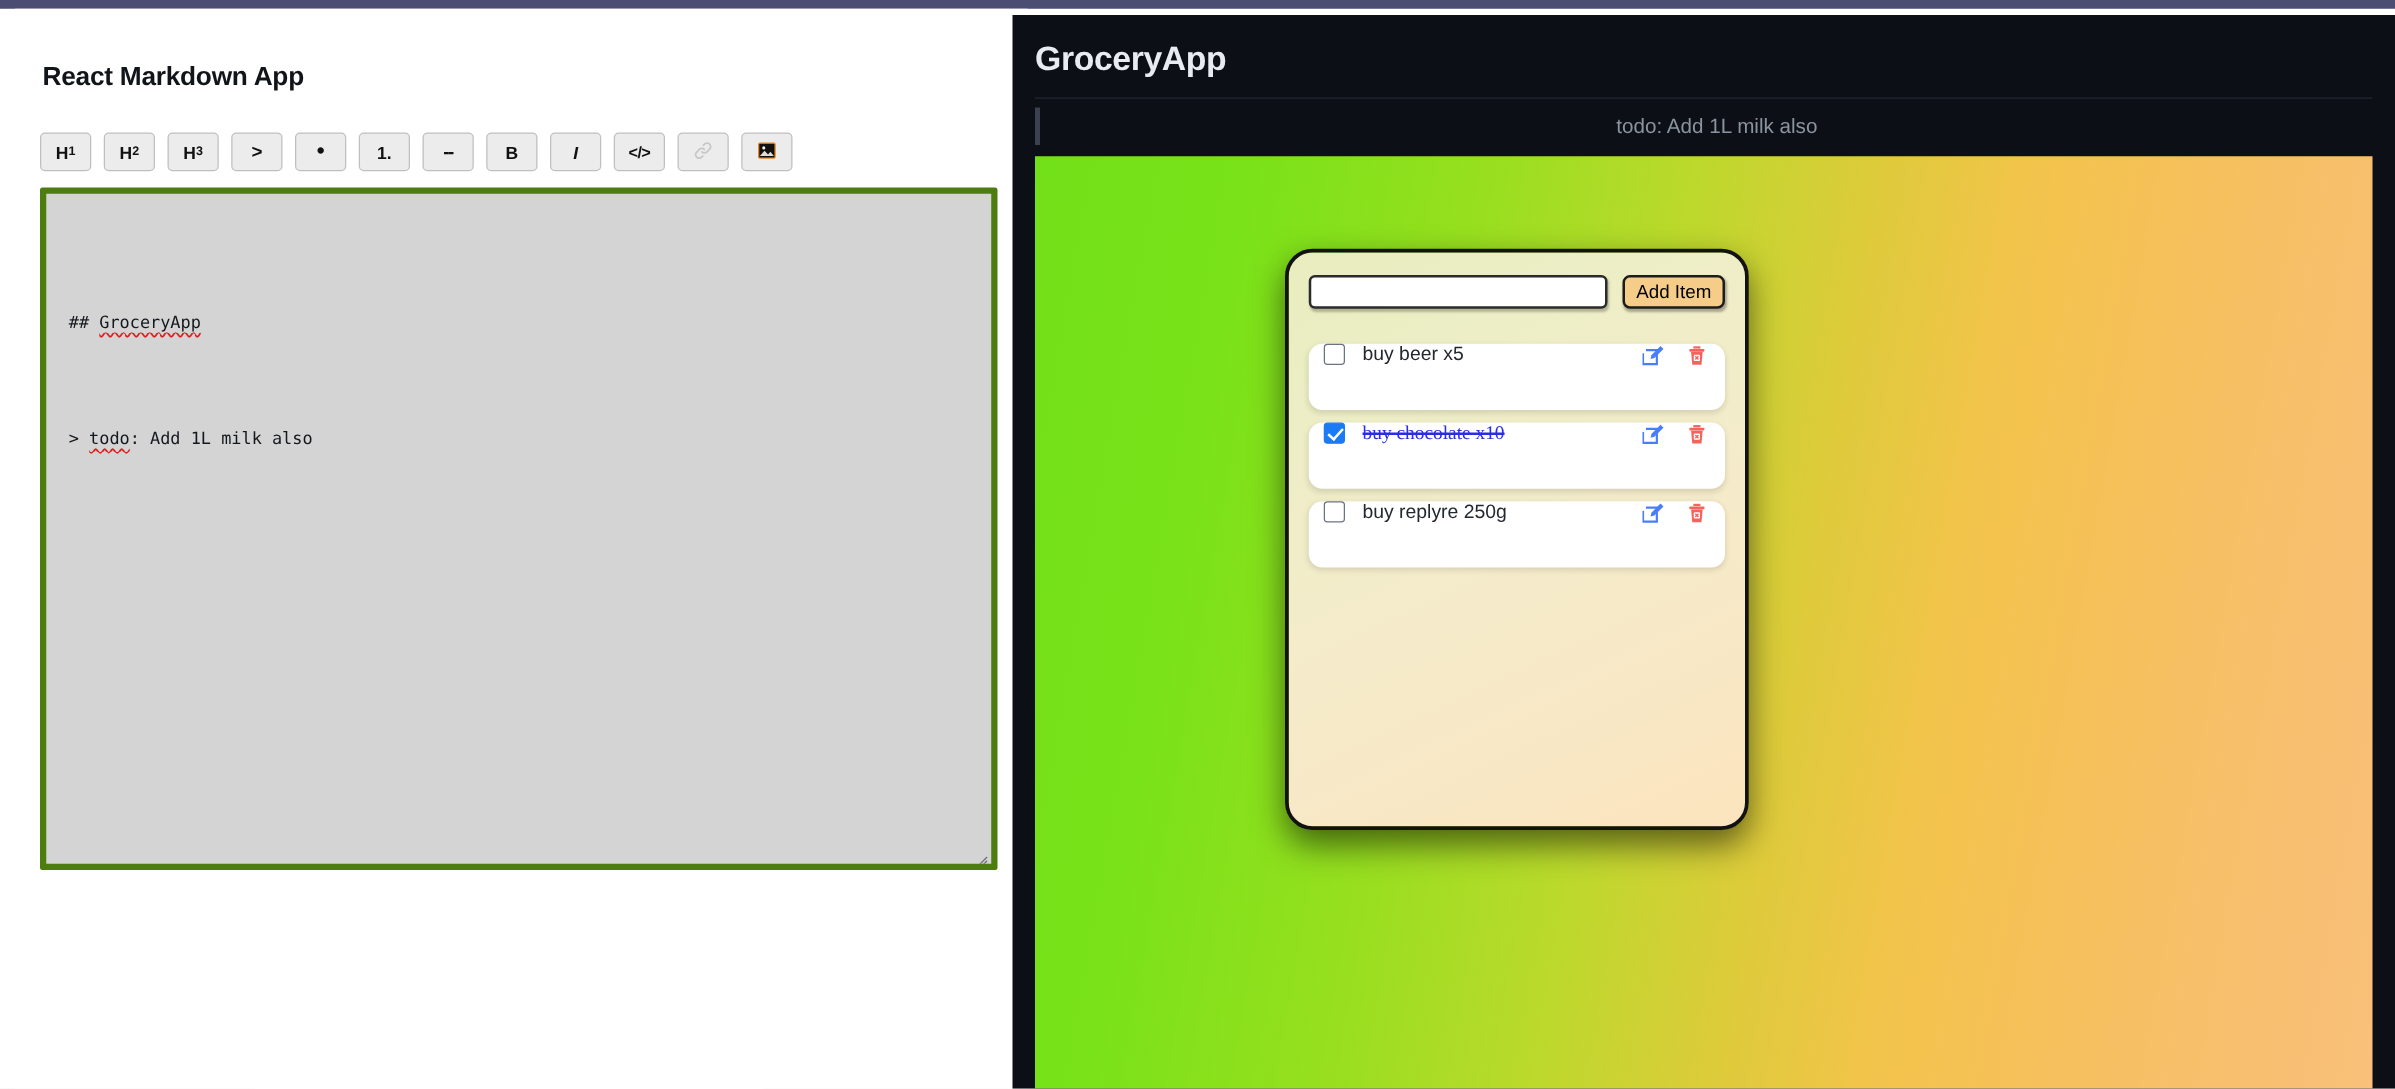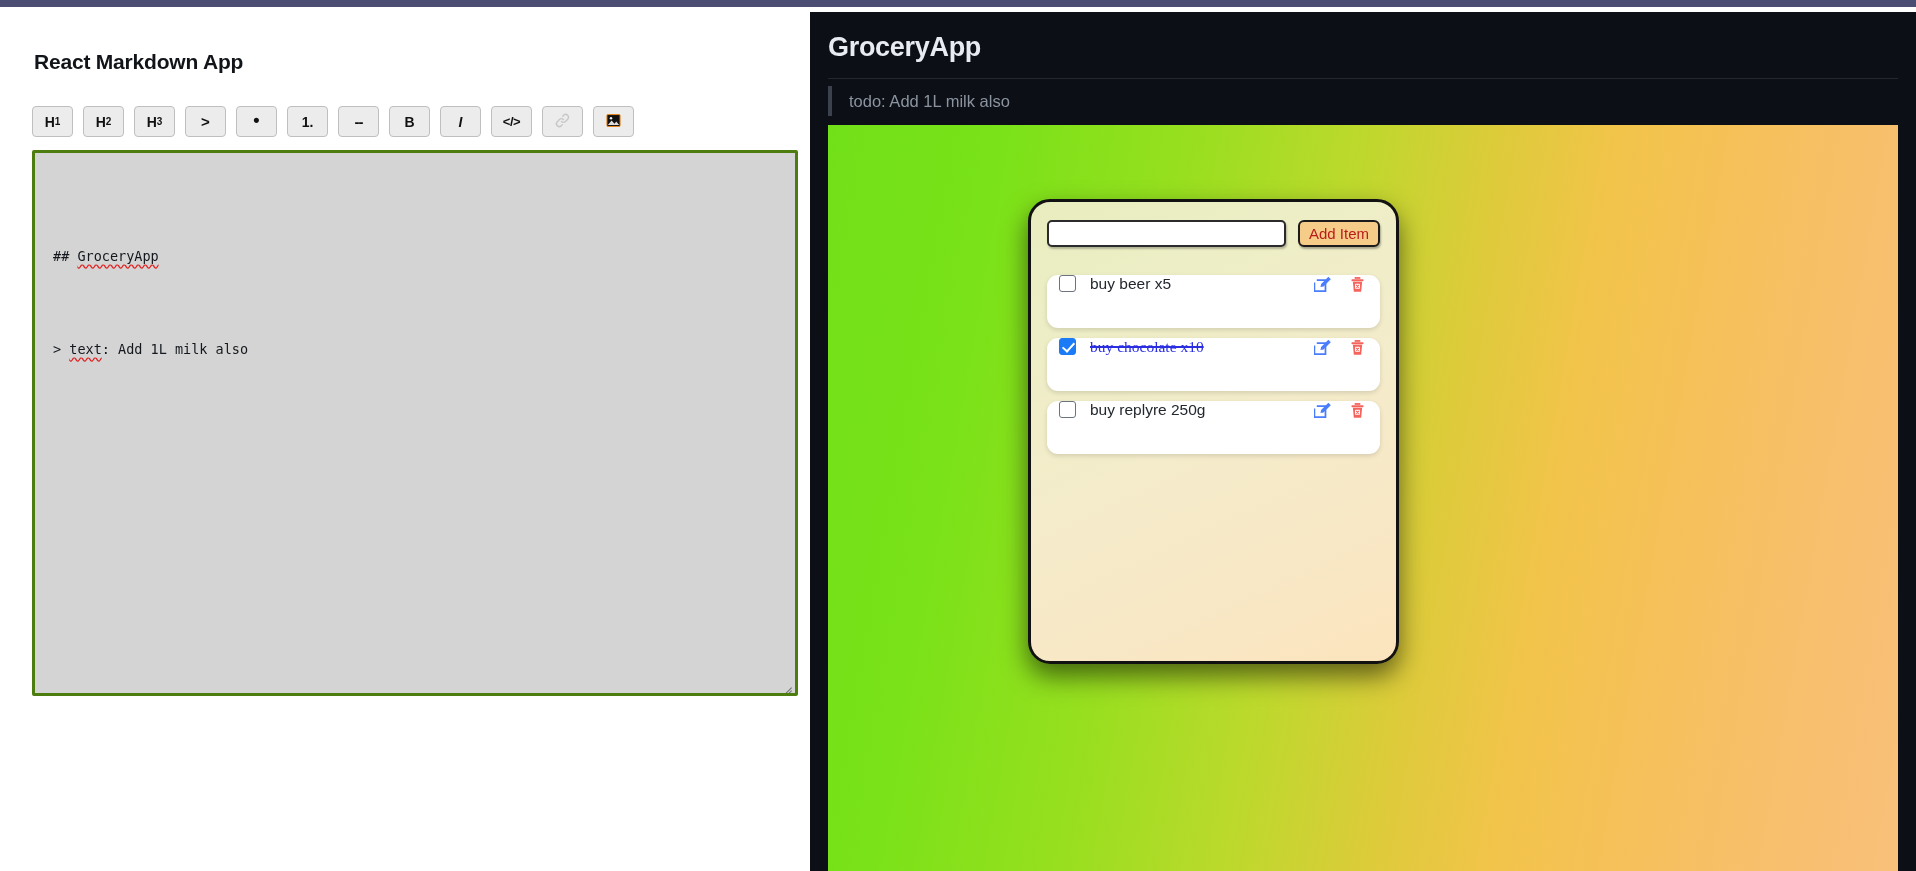--- a/index.html
+++ b/index.html
@@ -51,21 +51,21 @@
   .tb-btn.hr-btn { font-size:15px; letter-spacing:-1px; }
   .tb-btn.num { font-size:14px; }
   .tb-btn .link-ico { opacity:.38; }
   .tb-btn .img-ico { display:block; }
 
   
   .md-textarea {
     position:absolute; left:20px; top:143px;
     width:766px; height:546px;
     background:#d4d4d4;
-    border:3px solid #4d7c0f;
+    border:5px solid #4d7c0f;
     border-radius:2px;
     padding:26px 18px;
     font-family:"DejaVu Sans Mono","Liberation Mono", monospace;
     font-size:13.5px; line-height:31px; color:#14181d;
     white-space:pre-wrap; word-break:break-all;
     overflow:hidden;
   }
   .md-textarea .spell {
     text-decoration: underline wavy #e02020;
     text-decoration-skip-ink:none;
@@ -93,21 +93,21 @@
     letter-spacing:-0.3px;
   }
   .preview-hr {
     position:absolute; left:18px; top:66px; width:1070px; height:1px;
     background:#23272f; border:0;
   }
   .blockquote {
     position:absolute; left:18px; top:74px; width:1070px;
     padding-left:17px;
     border-left:4px solid #3b414d;
-    color:#8b949e; font-size:16.5px; line-height:30px;
+    color:#8b949e; font-size:16.5px; line-height:30px;text-align:center;
   }
   .gradient-img {
     position:absolute; left:18px; top:113px;
     width:1070px; height:746px;
     background: linear-gradient(100deg,
        #72e019 0%, #79e218 14%, #97df1f 30%,
        #bcd92c 44%, #ddcb3a 56%, #f2c44a 66%,
        #f6c05c 78%, #f8bf6e 90%, #f8c07a 100%);
     overflow:hidden;
   }
@@ -129,21 +129,21 @@
     border-radius:5px;
     outline:none; padding:0 6px;
     font-family:"Liberation Sans", sans-serif; font-size:13px;
     box-shadow: 1px 2px 2px rgba(0,0,0,.25);
   }
   .add-item-btn {
     background:#f6cd88;
     border:2px solid #1c1c1c;
     border-radius:6px;
     padding:3px 9px;
-    font-size:15px; color:#b91c1c; cursor:pointer; white-space:nowrap;
+    font-size:15px; color:#000000; cursor:pointer; white-space:nowrap;
     font-family:"Liberation Sans", sans-serif;
     box-shadow: 1px 2px 2px rgba(0,0,0,.3);
   }
   .items-list { margin-top:28px; display:flex; flex-direction:column; gap:10px; }
   .grocery-item {
     background:#ffffff;
     border-radius:11px;
     height:53px;
     display:flex; align-items:flex-start;
     padding:0 14px 0 12px;
@@ -235,21 +235,21 @@
             <rect x="1.5" y="2.5" width="21" height="19" rx="1.5" fill="#111" stroke="#e8861b" stroke-width="1.6"></rect>
             <circle cx="8" cy="8.5" r="2" fill="#f2f2f2"></circle>
             <path d="M3 19l6-7 4.5 5 3-3.5L21 19z" fill="#dcdcdc"></path>
           </svg>
         </span>
       </div>
     </div>
 
     <div class="md-textarea" spellcheck="false">
       <div>## <span class="spell">GroceryApp</span></div>
-      <div>&gt; <span class="spell">text</span>: Add 1L milk also</div>
+      <div>&gt; <span class="spell">todo</span>: Add 1L milk also</div>
       <div class="resize-grip"></div>
     </div>
   </div>
 
   <div class="preview-pane">
 
     <div class="preview-title">GroceryApp</div>
 
     <div class="preview-hr"></div>
 

